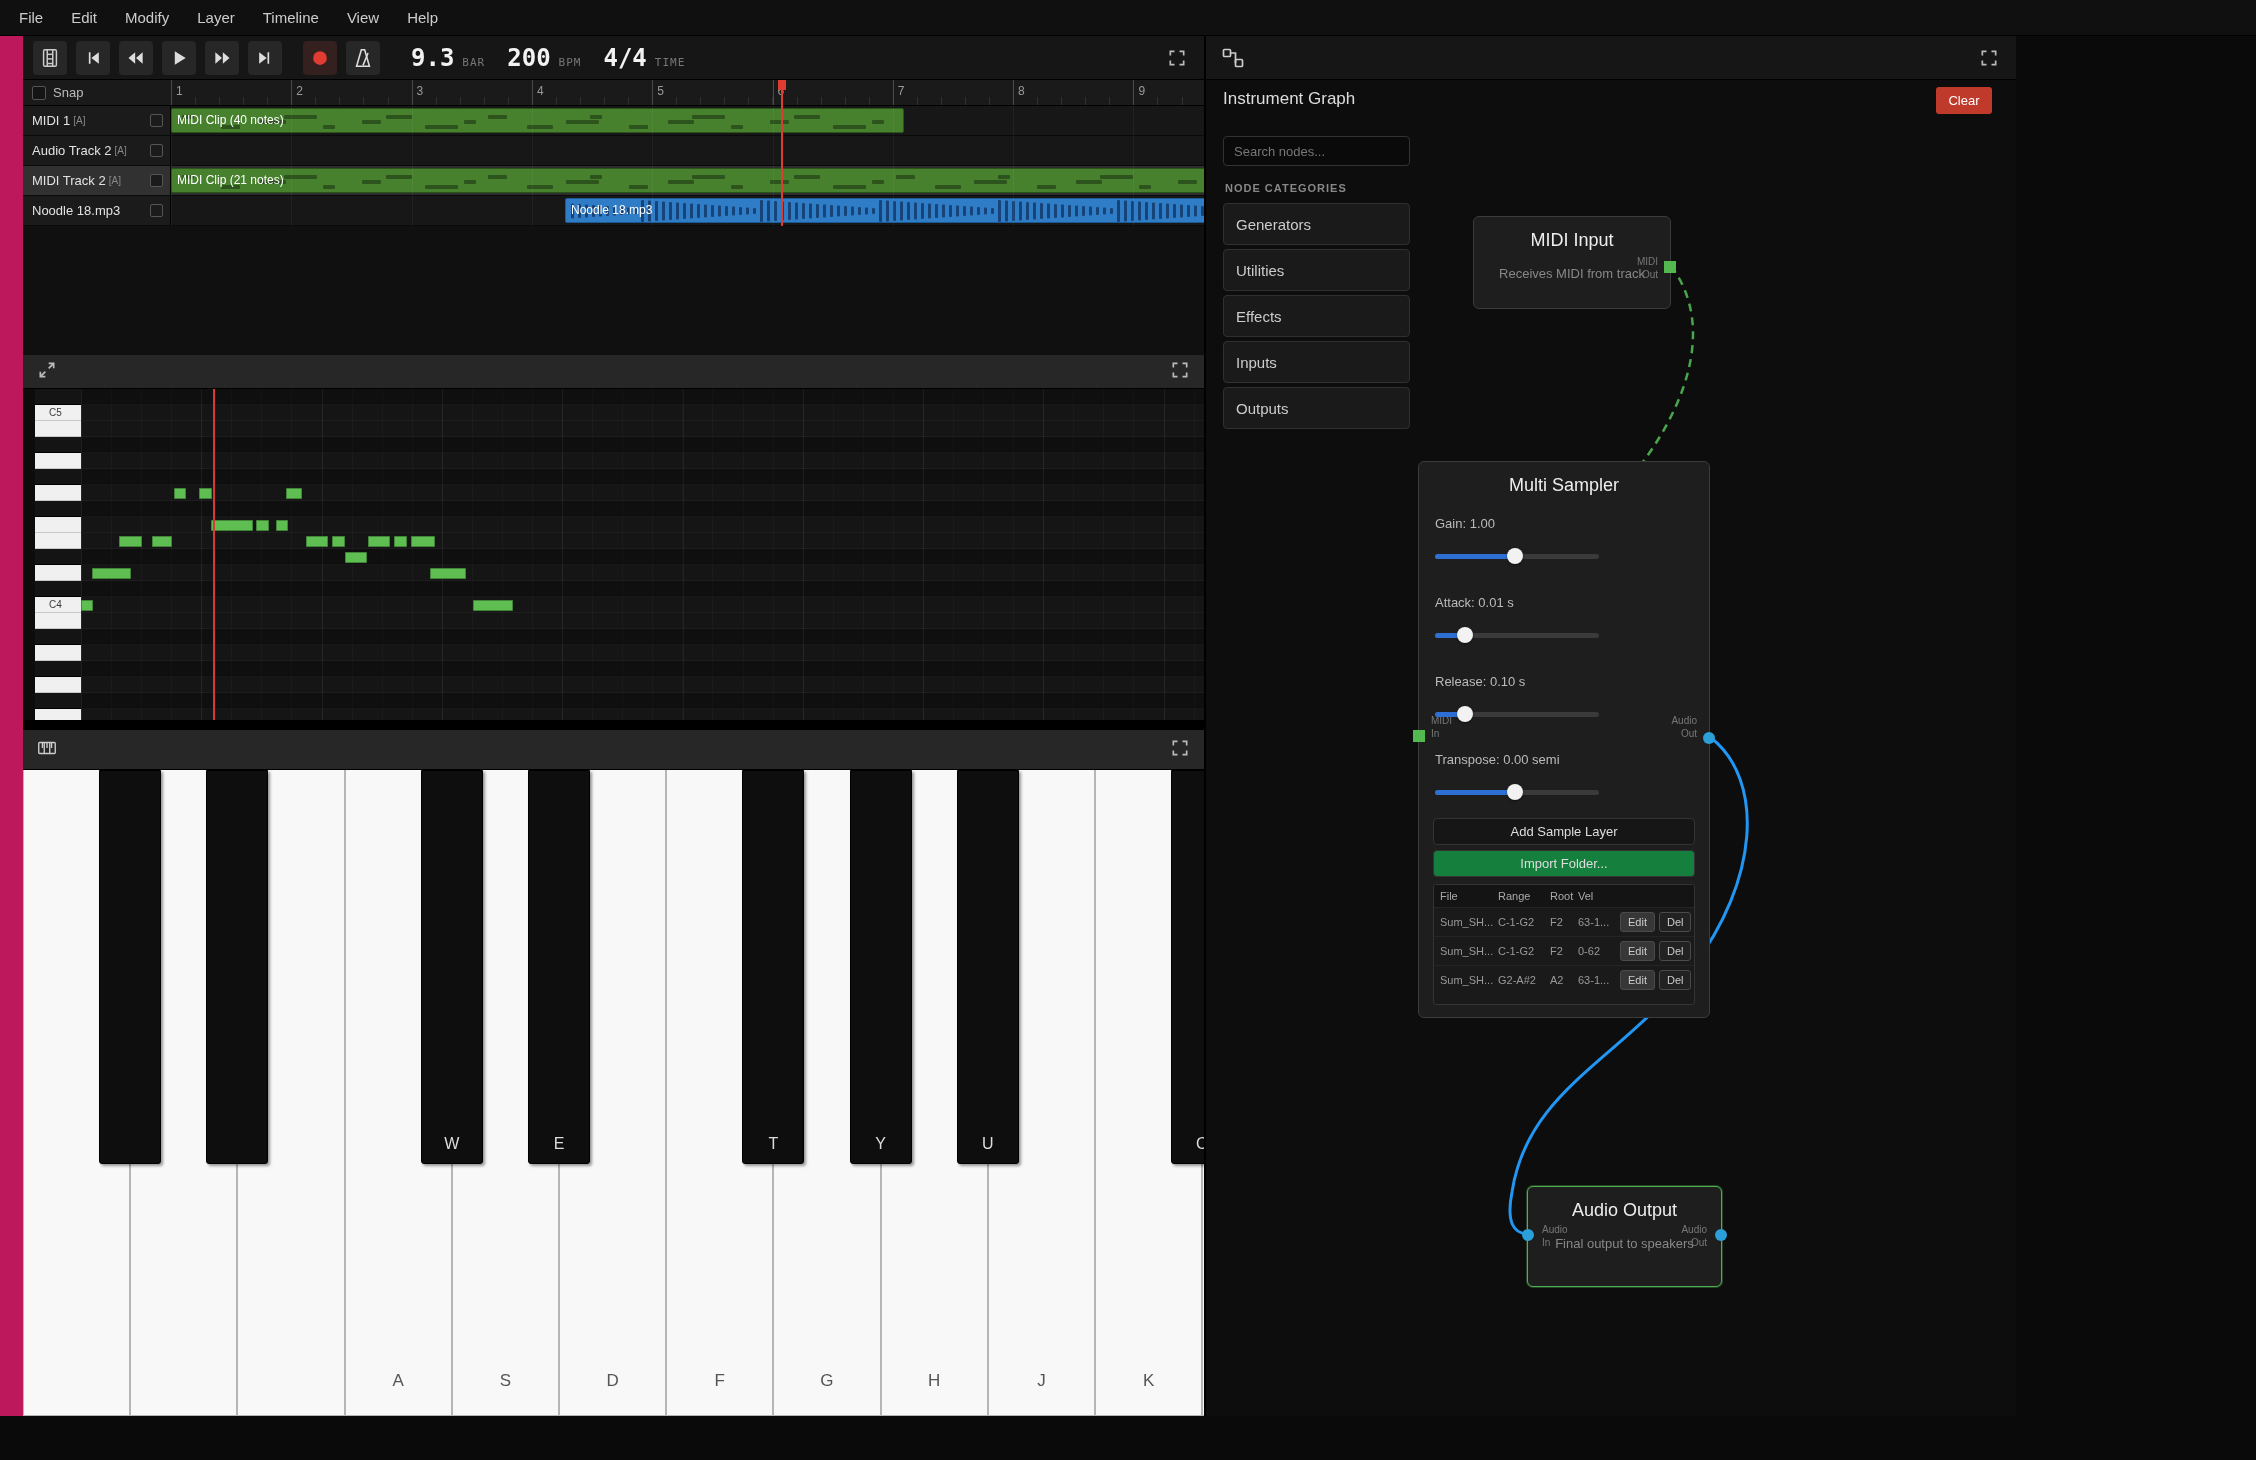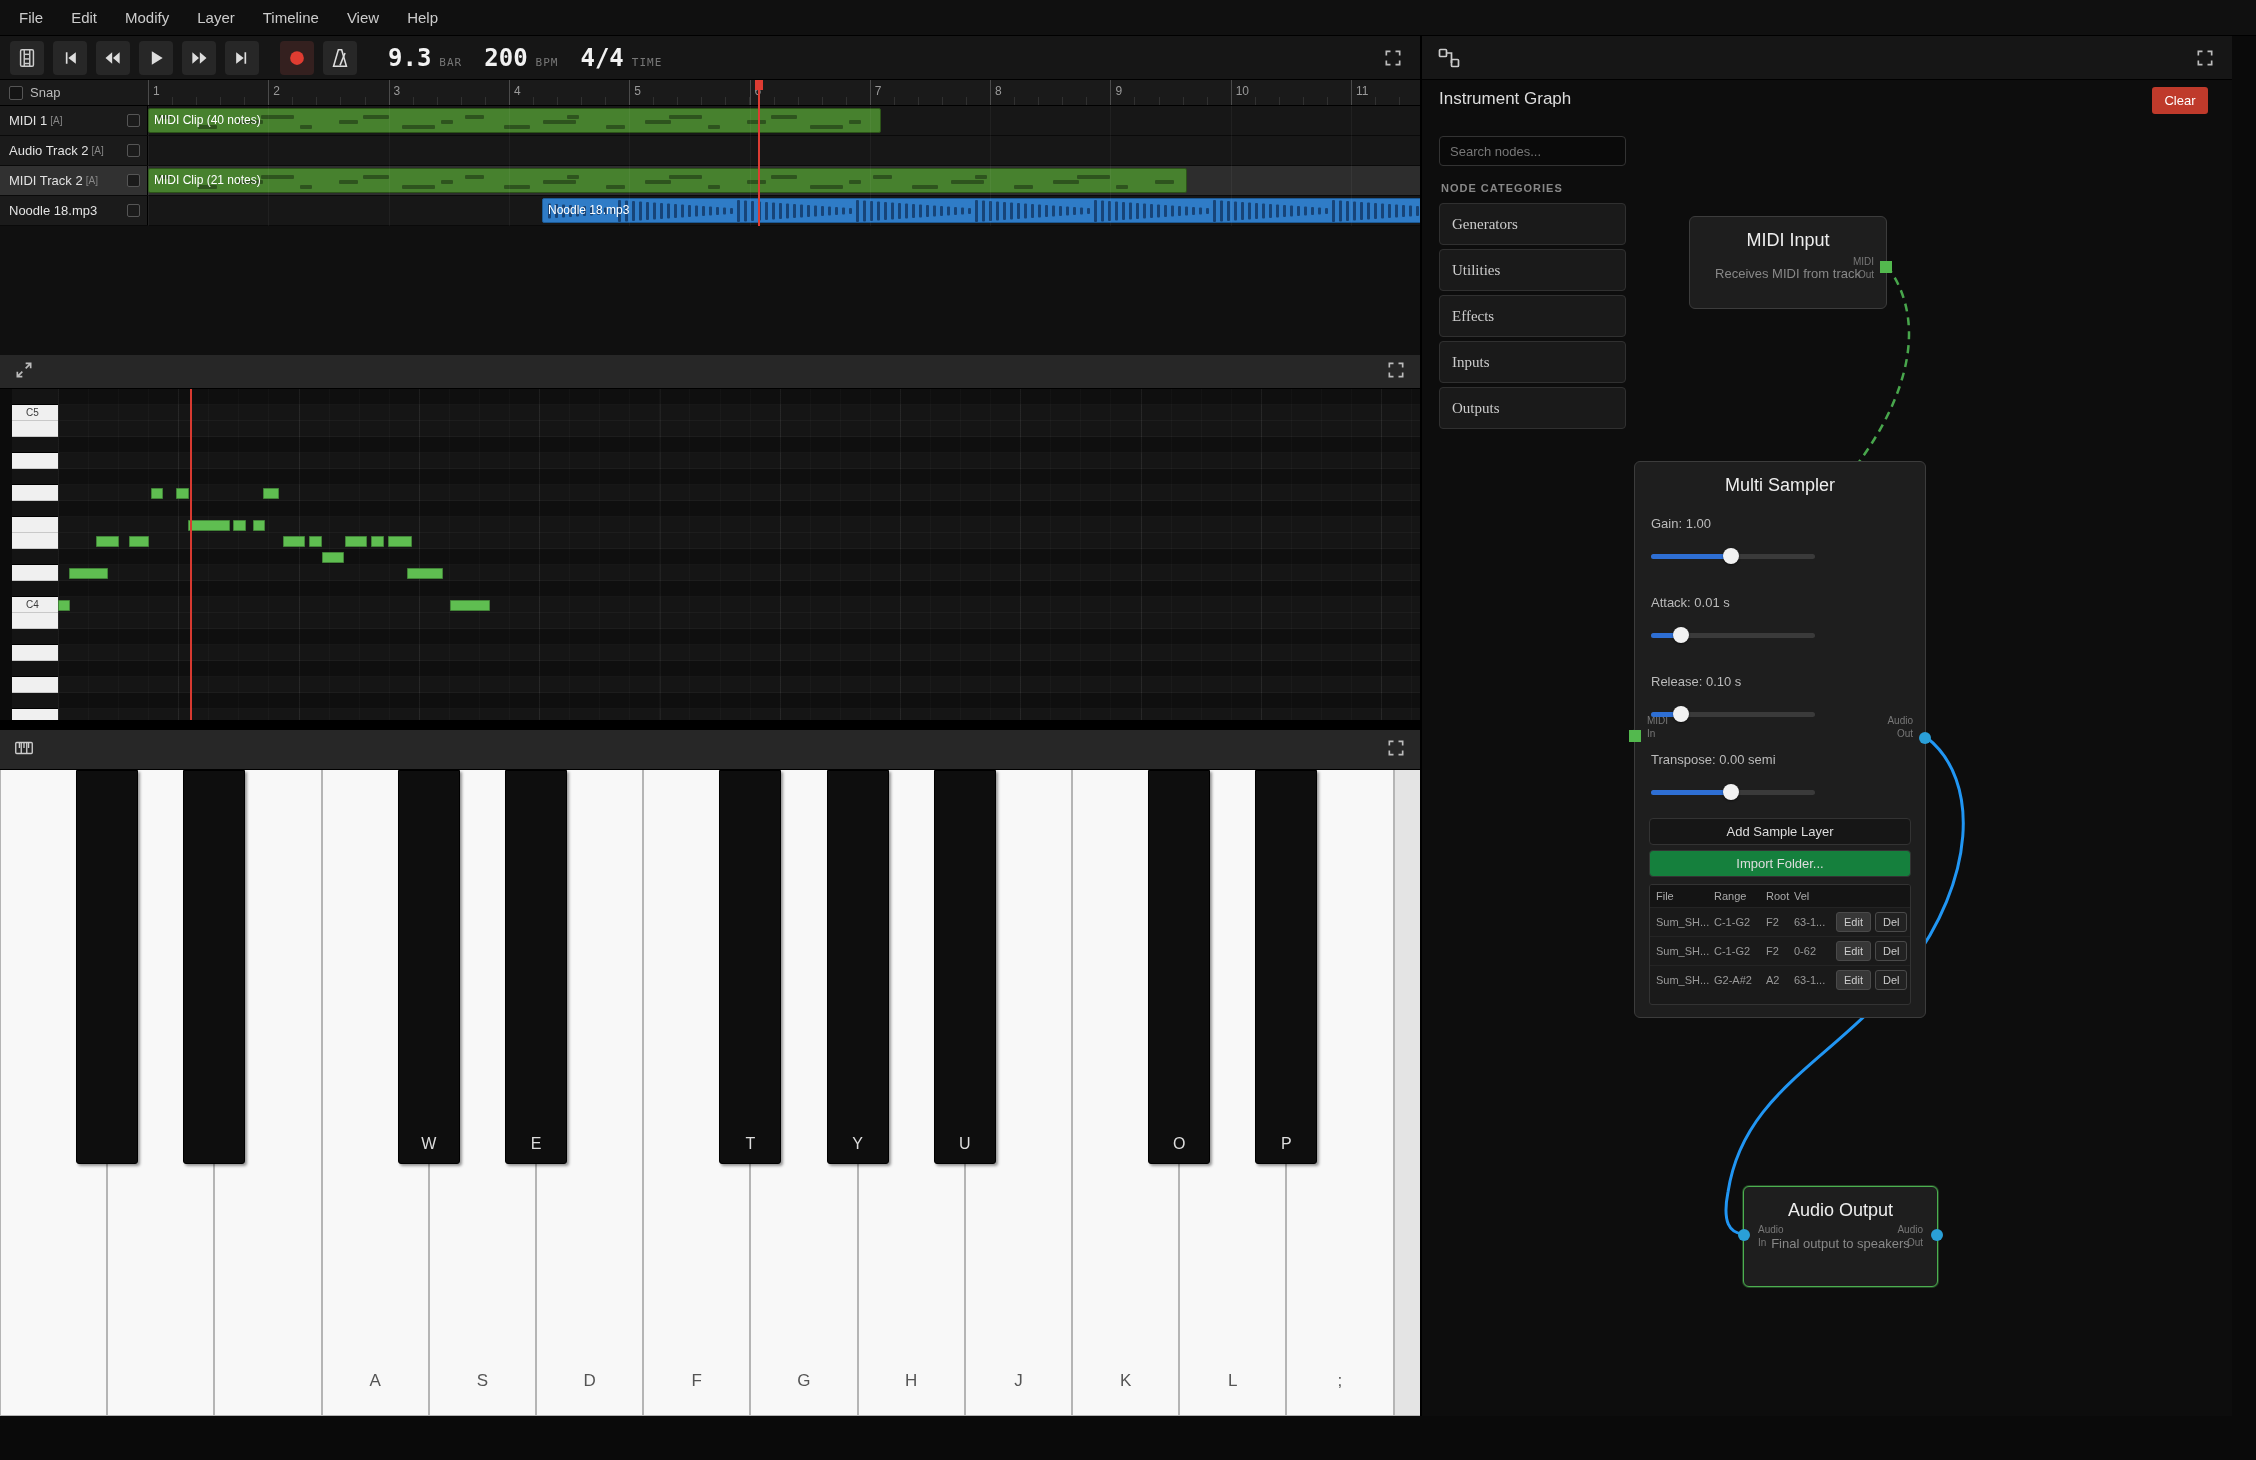--- a/index.html
+++ b/index.html
@@ -10,21 +10,21 @@
   .titlebar { height:44px; background:#191919; border-bottom:1px solid #000; display:flex; align-items:center; justify-content:center; position:relative; }
   .title { font-size:16px; color:#e8e8e8; }
   .win-controls { position:absolute; right:18px; top:0; height:100%; display:flex; gap:26px; align-items:center; color:#c9c9c9; font-size:17px; }
   .win-controls span { cursor:default; }
 
   
   .menubar { height:36px; background:#101010; border-bottom:1px solid #000; display:flex; align-items:center; padding-left:6px; gap:2px; }
   .menu-item { padding:5px 13px; font-size:15px; color:#ccc; border-radius:3px; }
 
   .main { display:flex; height:1380px; }
-  .left { width:1420px; display:flex; flex-direction:column; background:#be185d; }
+  .left { width:1204px; display:flex; flex-direction:column; background:#be185d;padding-left:23px; }
   .right { width:812px; border-left:2px solid #000; display:flex; flex-direction:column; background:#0d0d0d; }
 
   
   .toolbar { height:44px; background:#161616; border-bottom:1px solid #000; display:flex; align-items:center; padding:0 10px; gap:9px; position:relative; flex:0 0 auto; }
   .tb-btn { width:34px; height:34px; background:#272727; border:none; border-radius:4px; display:flex; align-items:center; justify-content:center; flex:0 0 auto; }
   .tb-btn svg { display:block; }
   .tb-btn.rec { background:#34201f; margin-left:12px; }
   .tb-spacer { flex:1; }
   .readouts { display:flex; align-items:baseline; margin-left:22px; font-family:"DejaVu Sans Mono",monospace; }
   .readout-value { font-size:24px; font-weight:bold; color:#f2f2f2; margin-right:8px; }
@@ -92,21 +92,21 @@
   .black-key { position:absolute; top:0; height:394px; background:#0e0e0e; border:1px solid #000; border-radius:0 0 3px 3px; z-index:2; box-shadow:2px 2px 3px rgba(0,0,0,0.4); }
   .black-key-label { position:absolute; bottom:10px; width:100%; text-align:center; font-size:16px; color:#ddd; }
 
   
   .graph-area { position:relative; flex:1; background:#0d0d0d; overflow:hidden; }
   .graph-title { position:absolute; left:17px; top:9px; font-size:17px; color:#ddd; }
   .clear-btn { position:absolute; right:24px; top:7px; width:56px; height:27px; background:#bf3a2b; color:#fff; font-size:13px; border:none; border-radius:3px; font-family:inherit; }
   .search { position:absolute; left:17px; top:56px; width:187px; height:30px; background:#0a0a0a; border:1px solid #333; border-radius:4px; color:#aaa; font-size:13px; padding:0 10px; font-family:inherit; }
   .search::placeholder { color:#777; }
   .cat-title { position:absolute; left:19px; top:102px; font-size:11px; font-weight:bold; letter-spacing:1px; color:#888; }
-  .cat-btn { position:absolute; left:17px; width:187px; height:42px; background:#1a1a1a; border:1px solid #303030; border-radius:4px; color:#ccc; font-size:15px; text-align:left; padding-left:12px; font-family:Liberation Serif, serif; }
+  .cat-btn { position:absolute; left:17px; width:187px; height:42px; background:#1a1a1a; border:1px solid #303030; border-radius:4px; color:#ccc; font-size:15px; text-align:left; padding-left:12px; font-family:Liberation Sans, sans-serif; }
   .wires { position:absolute; inset:0; pointer-events:none; }
   .wire-green { stroke:#4caf50; stroke-width:2.5; fill:none; stroke-dasharray:8 6; opacity:.95; }
   .wire-blue { stroke:#2196f3; stroke-width:3; fill:none; }
   .node { position:absolute; background:#1e1e1e; border:1px solid #3c3c3c; border-radius:6px; }
   .node-title { text-align:center; font-size:18px; color:#eee; margin-top:13px; }
   .node-sub { text-align:center; font-size:13px; color:#888; margin-top:15px; }
   .node.ao { border:1px solid #4caf50; box-shadow:0 0 0 1px rgba(76,175,80,0.35); }
   .port-label { position:absolute; font-size:10px; color:#777; line-height:13px; }
   .port-label.r { text-align:right; }
   .port { position:absolute; z-index:5; width:12px; height:12px; }

